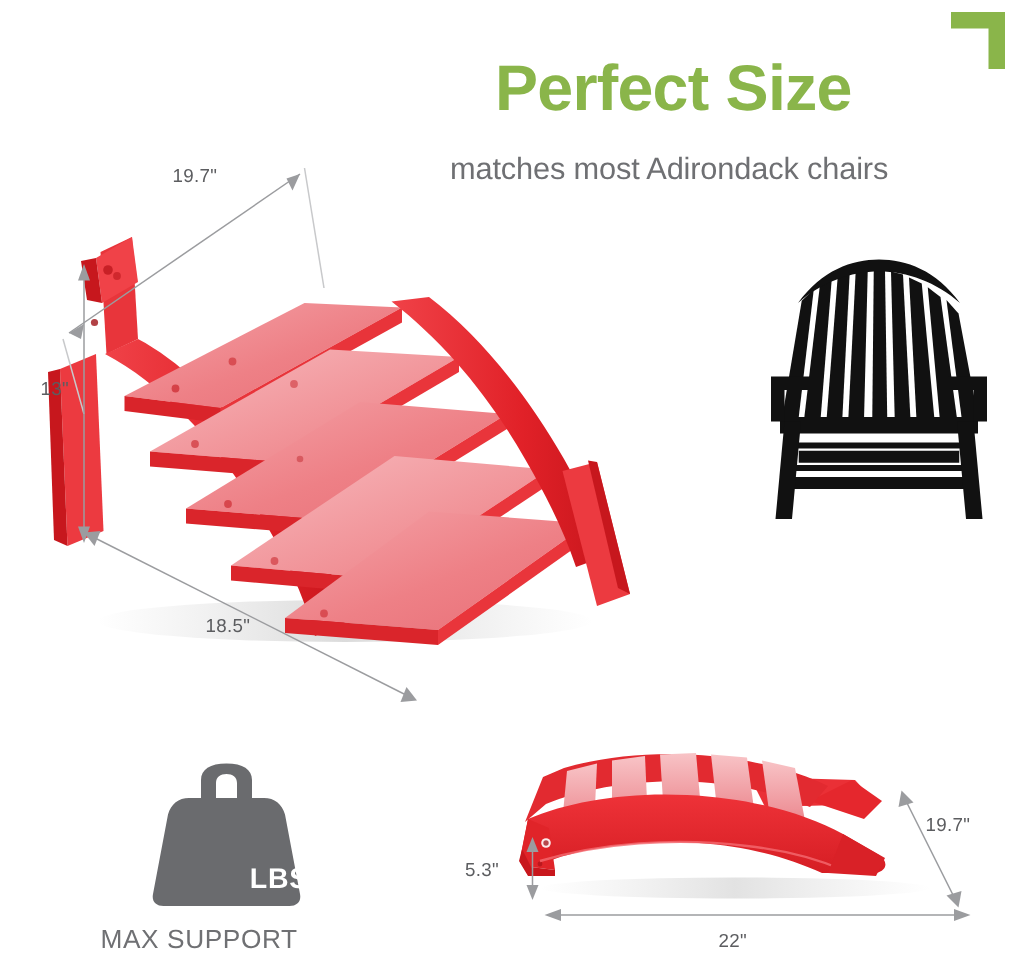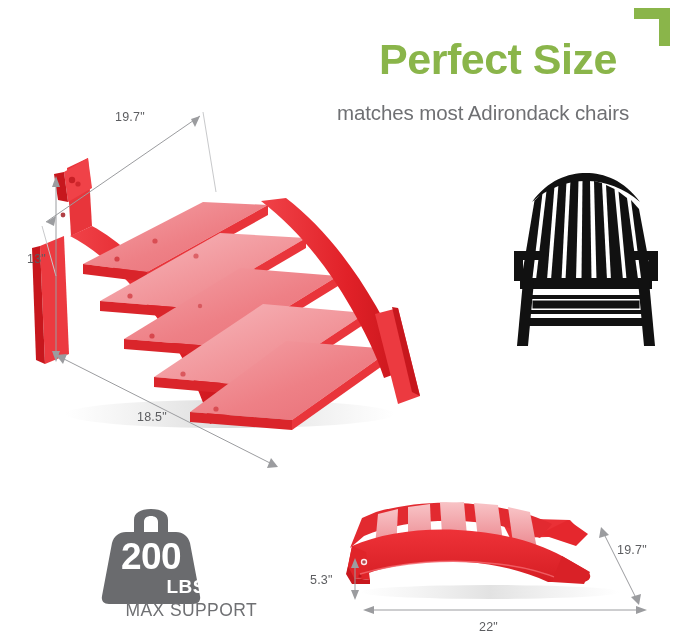--- a/index.html
+++ b/index.html
@@ -38,34 +38,34 @@
     top: 0; right: 0;
     width: 11px; height: 38px;
     background: #8AB54A;
   }
 
   .headline {
     position: absolute;
     top: 37px;
     left: 330px;
     width: 336px;
-    text-align: center;
+    text-align: left;
     font-size: 43px;
     font-weight: bold;
     letter-spacing: -0.5px;
     color: #8AB54A;
     line-height: 1.05;
     white-space: nowrap;
   }
   .subheadline {
     position: absolute;
     top: 101px;
     left: 300px;
     width: 366px;
-    text-align: center;
+    text-align: left;
     font-size: 20.5px;
     font-weight: 400;
     color: #6f7073;
     letter-spacing: -0.1px;
     white-space: nowrap;
   }
 
   
   .chair-icon {
     position: absolute;
@@ -129,23 +129,23 @@
     text-align: right;
     font-size: 19px;
     font-weight: bold;
     color: #ffffff;
     letter-spacing: 0.5px;
     line-height: 1;
     pointer-events: none;
   }
   .weight-caption {
     position: absolute;
-    top: 92px; left: -8px;
+    top: 108px; left: -8px;
     width: 190px;
-    text-align: right;
+    text-align: left;
     font-size: 17.5px;
     font-weight: 400;
     color: #6f7073;
     letter-spacing: 0.4px;
     white-space: nowrap;
   }
 
   
   .folded-ottoman {
     position: absolute;
@@ -352,21 +352,20 @@
       <svg viewBox="0 0 110 98" width="110" height="98" xmlns="http://www.w3.org/2000/svg">
 
         <path d="M38 24 L38 12 C38 5 44 1 55 1 C66 1 72 5 72 12 L72 24
                  L62 24 L62 14 C62 10 59 8 55 8 C51 8 48 10 48 14 L48 24 Z" fill="#6a6b6e"></path>
 
         <path d="M30 24 L80 24 C87 24 92 28 94 35 L104 88
                  C105 93 102 96 97 96 L13 96 C8 96 5 93 6 88
                  L16 35 C18 28 23 24 30 24 Z" fill="#6a6b6e"></path>
       </svg>
     </div>
-    <div class="weight-num">200</div>
     <div class="weight-unit">LBS</div>
     <div class="weight-caption">MAX SUPPORT</div>
   </div>
 
   <div class="folded-ottoman">
     <svg viewBox="0 0 300 115" width="300" height="115" xmlns="http://www.w3.org/2000/svg">
       <defs>
         <linearGradient id="fSlat" x1="0" y1="0" x2="0" y2="1">
           <stop offset="0%" stop-color="#F8C3C6"></stop>
           <stop offset="70%" stop-color="#EE949A"></stop>

